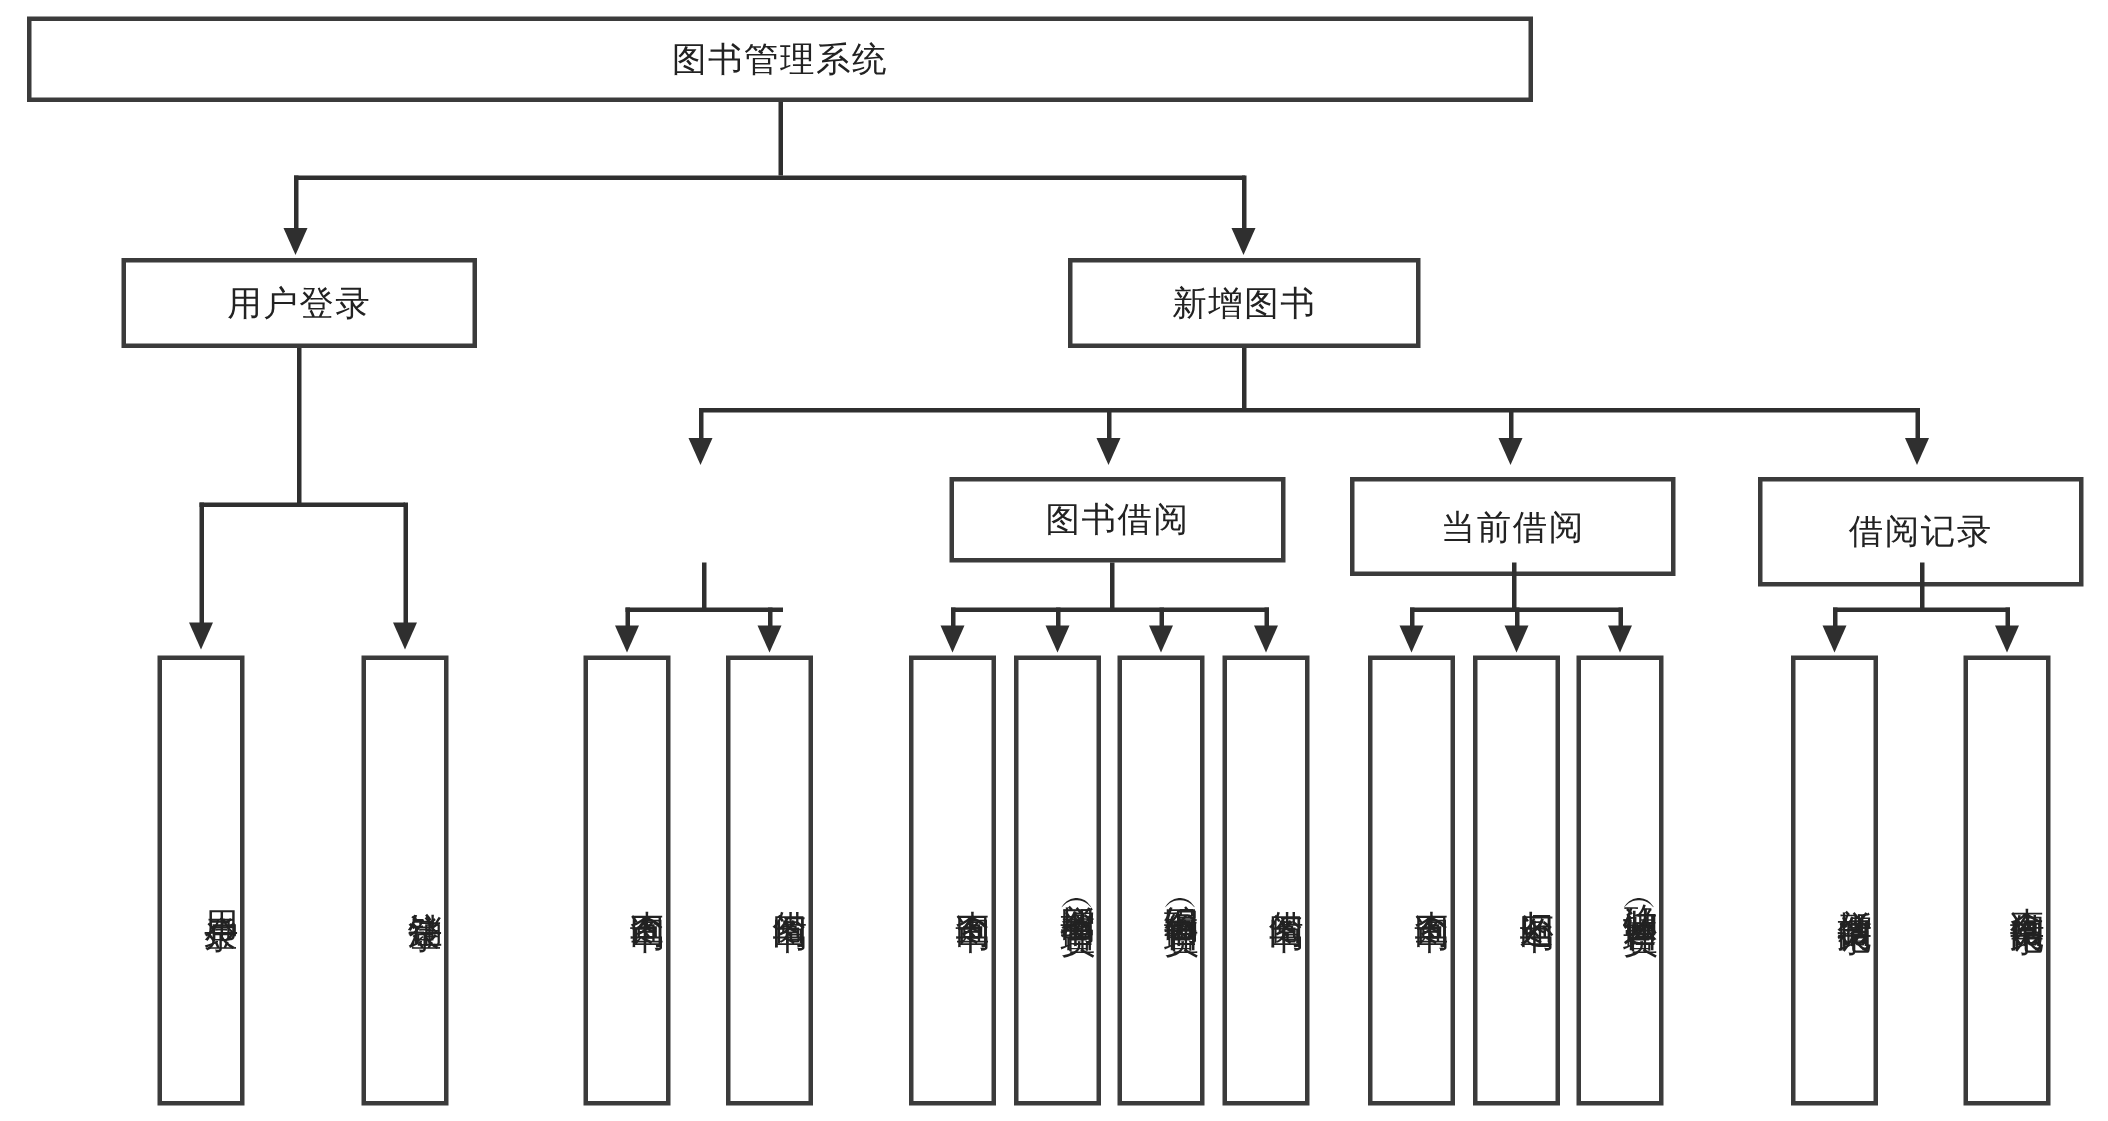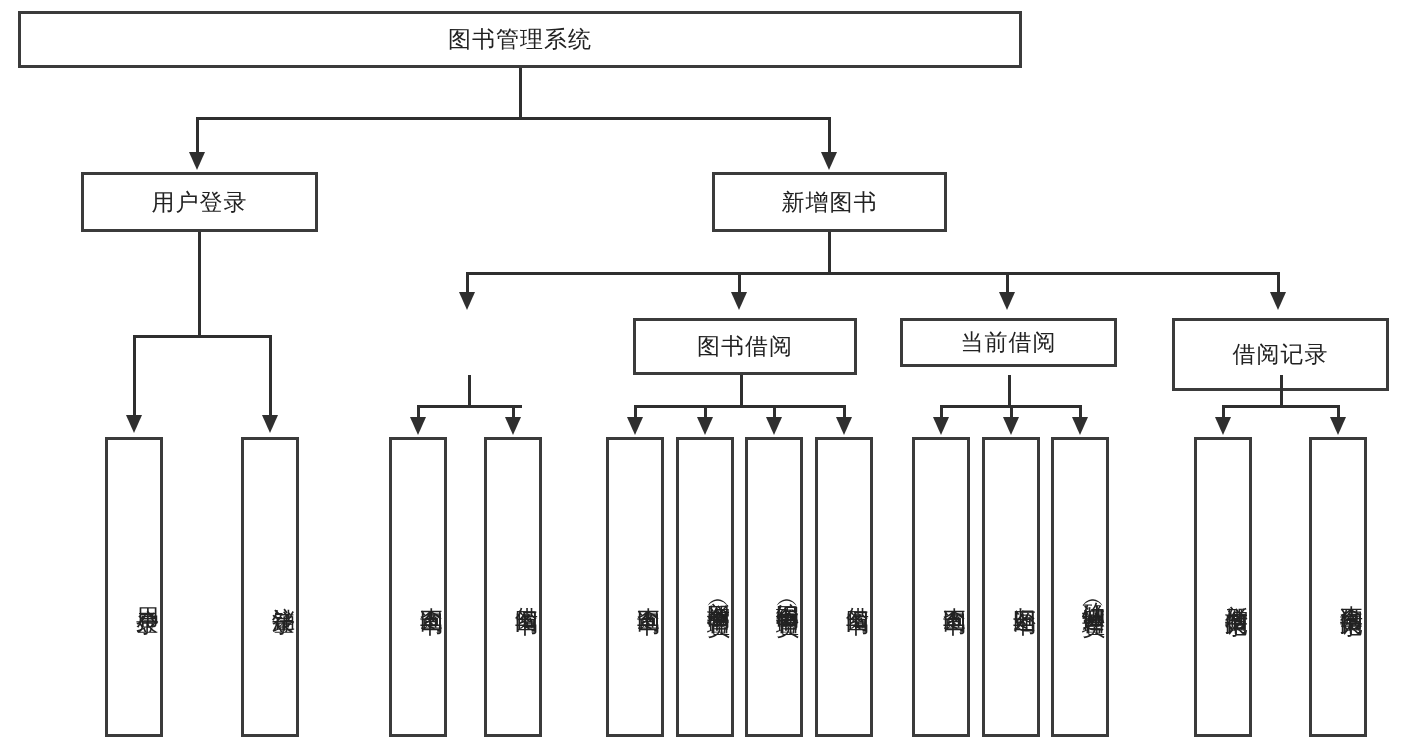--- a/index.html
+++ b/index.html
@@ -104,21 +104,21 @@
   <div class="edge v" style="left:738px; top:272px; height:25px;"></div>
   <div class="arrow" style="left:731px; top:292px;"></div>
   <div class="edge v" style="left:1006px; top:272px; height:25px;"></div>
   <div class="arrow" style="left:999px; top:292px;"></div>
   <div class="edge v" style="left:1277px; top:272px; height:25px;"></div>
   <div class="arrow" style="left:1270px; top:292px;"></div>
 
   <div class="node horiz" style="left:633px; top:318px; width:224px; height:57px;">
     <span>图书借阅</span>
   </div>
-  <div class="node horiz" style="left:900px; top:318px; width:217px; height:49px;">
+  <div class="node horiz" style="left:900px; top:318px; width:217px; height:66px;">
     <span>当前借阅</span>
   </div>
   <div class="node horiz" style="left:1172px; top:318px; width:217px; height:73px;">
     <span>借阅记录</span>
   </div>
 
   <div class="edge v" style="left:468px; top:375px; height:32px;"></div>
   <div class="edge h" style="left:417px; top:405px; width:105px;"></div>
   <div class="edge v" style="left:417px; top:405px; height:16px;"></div>
   <div class="arrow" style="left:410px; top:417px;"></div>

